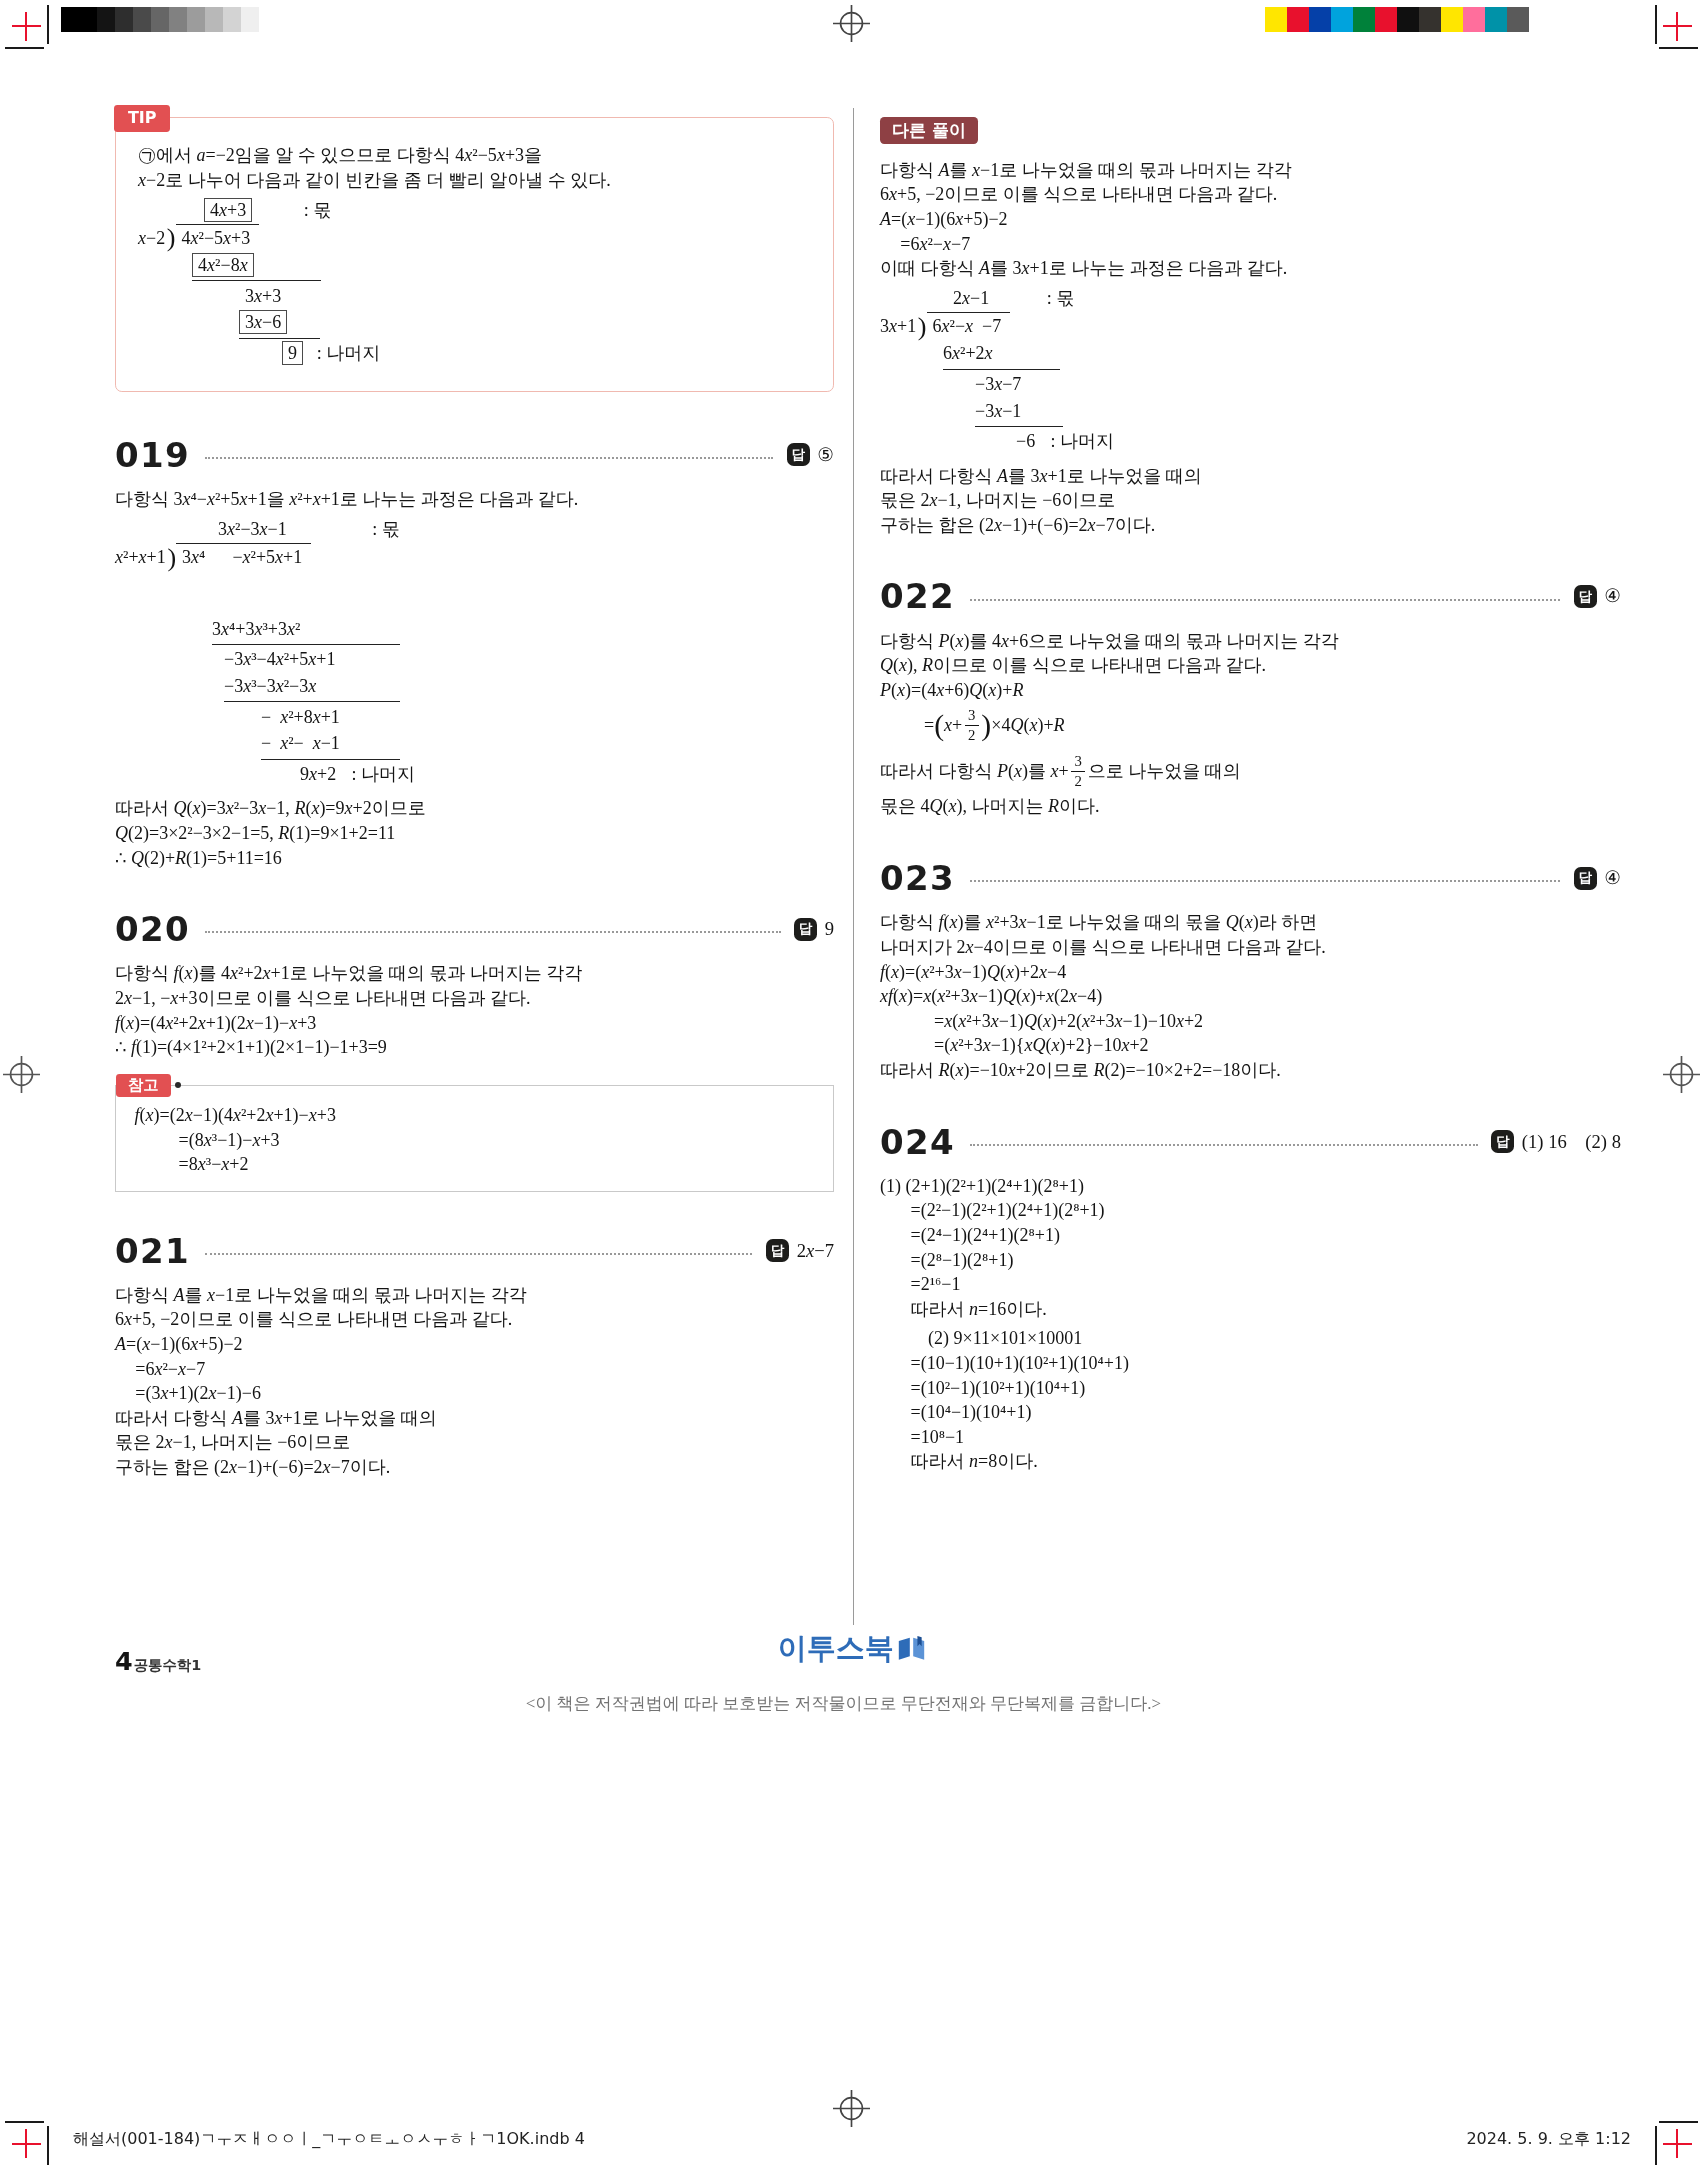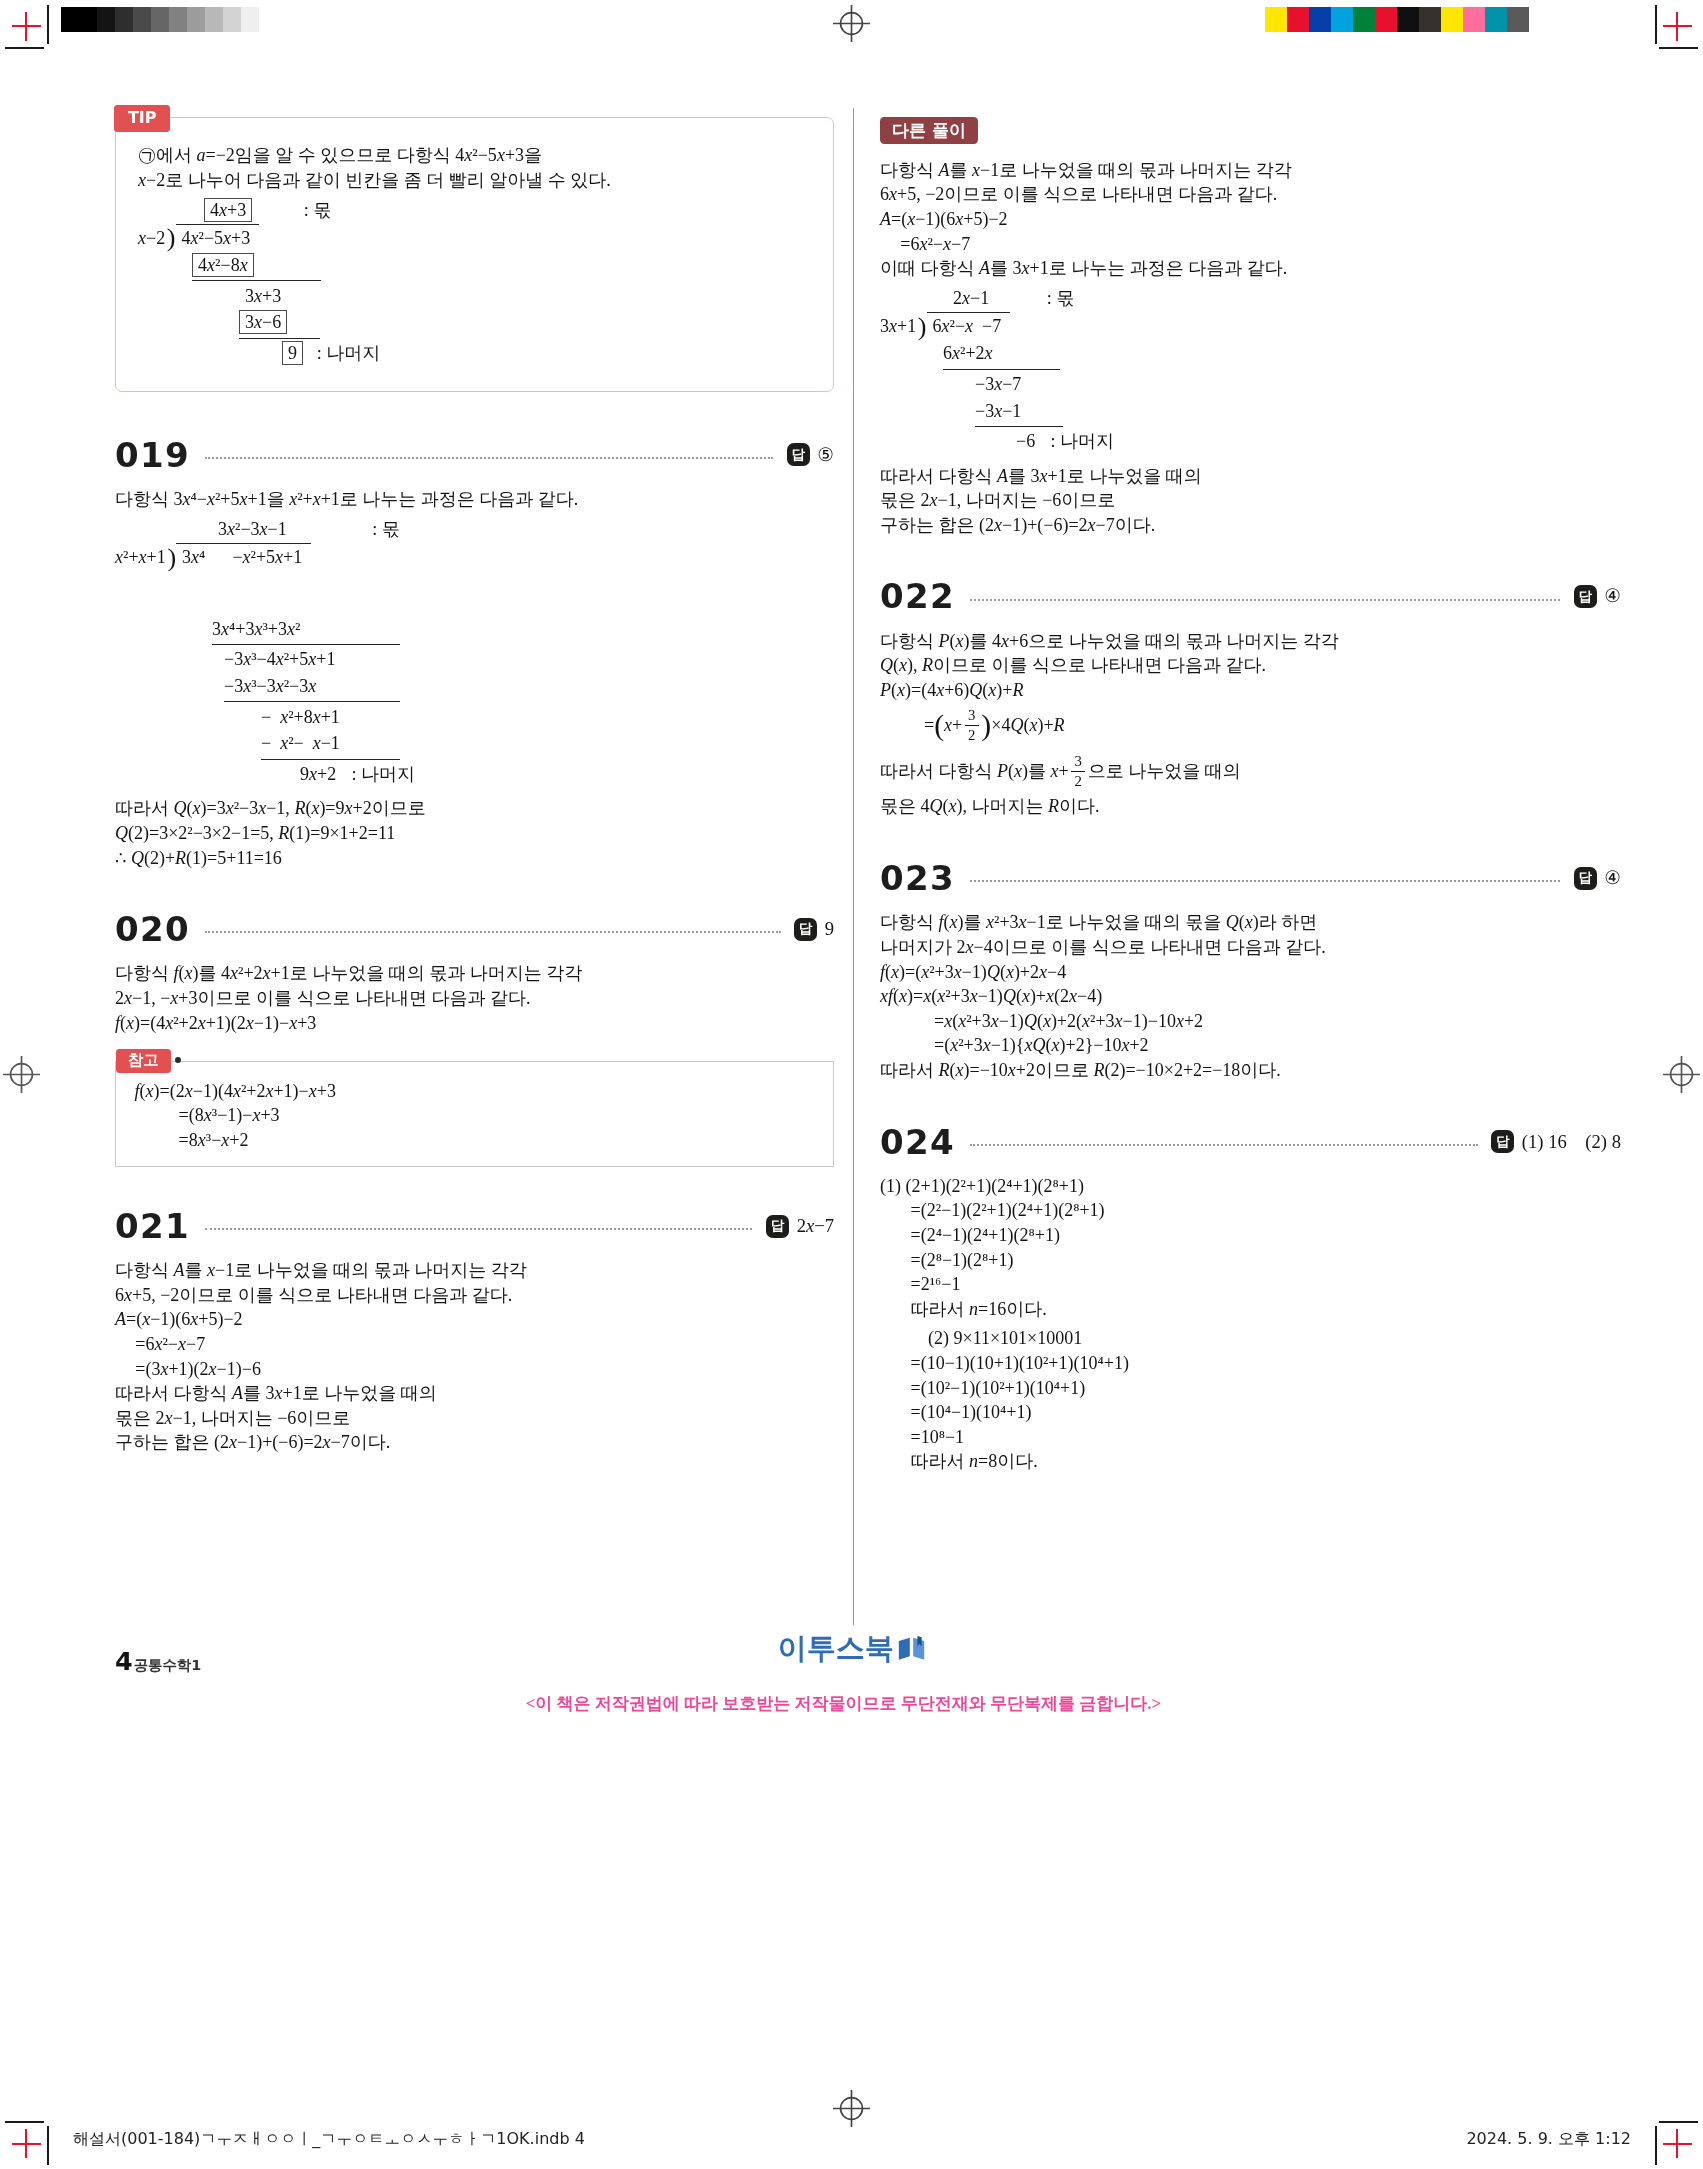--- a/index.html
+++ b/index.html
@@ -74,21 +74,21 @@
   .bigp { font-size:1.65em; font-weight:300; }
 
   
   .page-footer { position:absolute; left:115px; top:1649px; display:flex; align-items:baseline; }
   .pf-num { font:800 25.4px/1 "DejaVu Sans","Liberation Sans",sans-serif; }
   .pf-title { font:700 14.4px/1 "DejaVu Sans","Liberation Sans",sans-serif; margin-left:1px; color:#333; }
   .logo { position:absolute; left:0; right:0; top:1634px; text-align:center;
           font:800 29px/1 "DejaVu Sans","Liberation Sans",sans-serif; color:var(--logo_blue,#2e6cb8); }
   .logo svg { vertical-align:-3.4px; margin-left:3.4px; }
   .copyright { position:absolute; left:0; right:17px; top:1692px; text-align:center;
-               font-size:17px; font-weight:700; color:#ec4899; }
+               font-size:17px; font-weight:400; color:#737373; }
   .printline { position:absolute; left:73px; right:73px; top:2129px; display:flex;
                justify-content:space-between; font-size:16px; color:#222;
                font-family:"DejaVu Sans","Liberation Sans",sans-serif; }
 </style>
 </head>
 <body>
 
 <div class="page">
 
   <div class="bar grays" style="left:61px; top:6.8px;">
@@ -219,20 +219,21 @@
     <section class="prob">
       <div class="phead">
         <span class="pnum">020</span>
         <span class="leader"></span>
         <span class="abadge">답</span>
         <span class="aval mx">9</span>
       </div>
       <div class="line mx">다항식 <i>f</i>(<i>x</i>)를 4<i>x</i>²+2<i>x</i>+1로 나누었을 때의 몫과 나머지는 각각</div>
       <div class="line mx">2<i>x</i>−1, −<i>x</i>+3이므로 이를 식으로 나타내면 다음과 같다.</div>
       <div class="line mx"><i>f</i>(<i>x</i>)=(4<i>x</i>²+2<i>x</i>+1)(2<i>x</i>−1)−<i>x</i>+3</div>
+      <div class="line mx">∴ <i>f</i>(1)=(4×1²+2×1+1)(2×1−1)−1+3=9</div>
       <div class="refbox">
         <span class="refbadge">참고</span>
         <div class="line mx"><i>f</i>(<i>x</i>)=(2<i>x</i>−1)(4<i>x</i>²+2<i>x</i>+1)−<i>x</i>+3</div>
         <div class="line mx ind-d">=(8<i>x</i>³−1)−<i>x</i>+3</div>
         <div class="line mx ind-d">=8<i>x</i>³−<i>x</i>+2</div>
       </div>
     </section>
 
     <section class="prob">
       <div class="phead">

